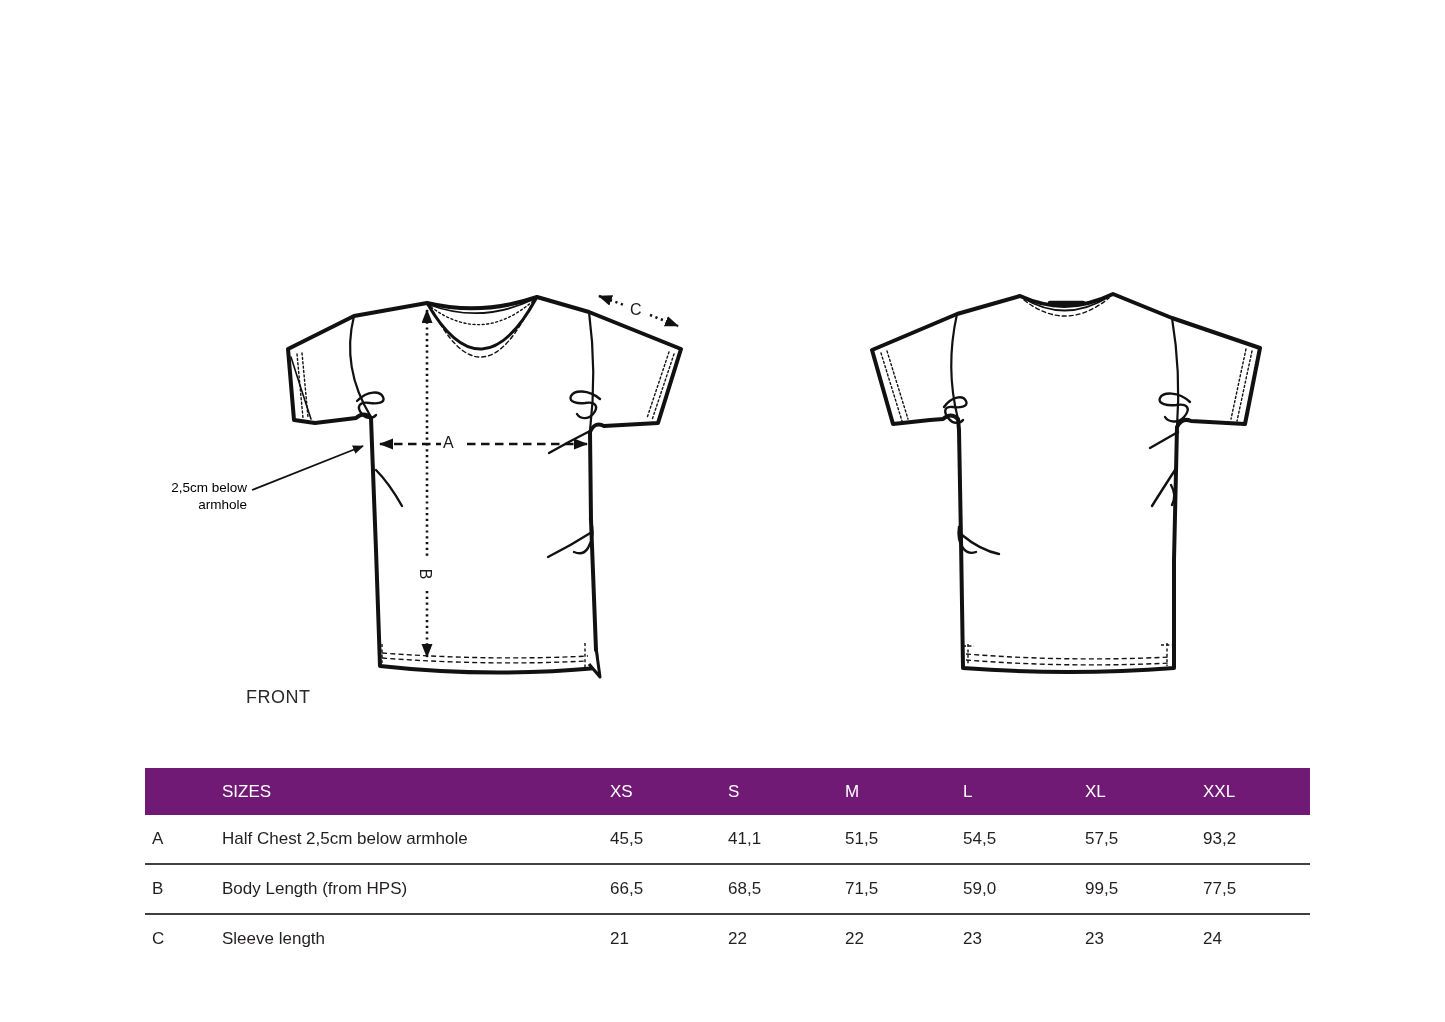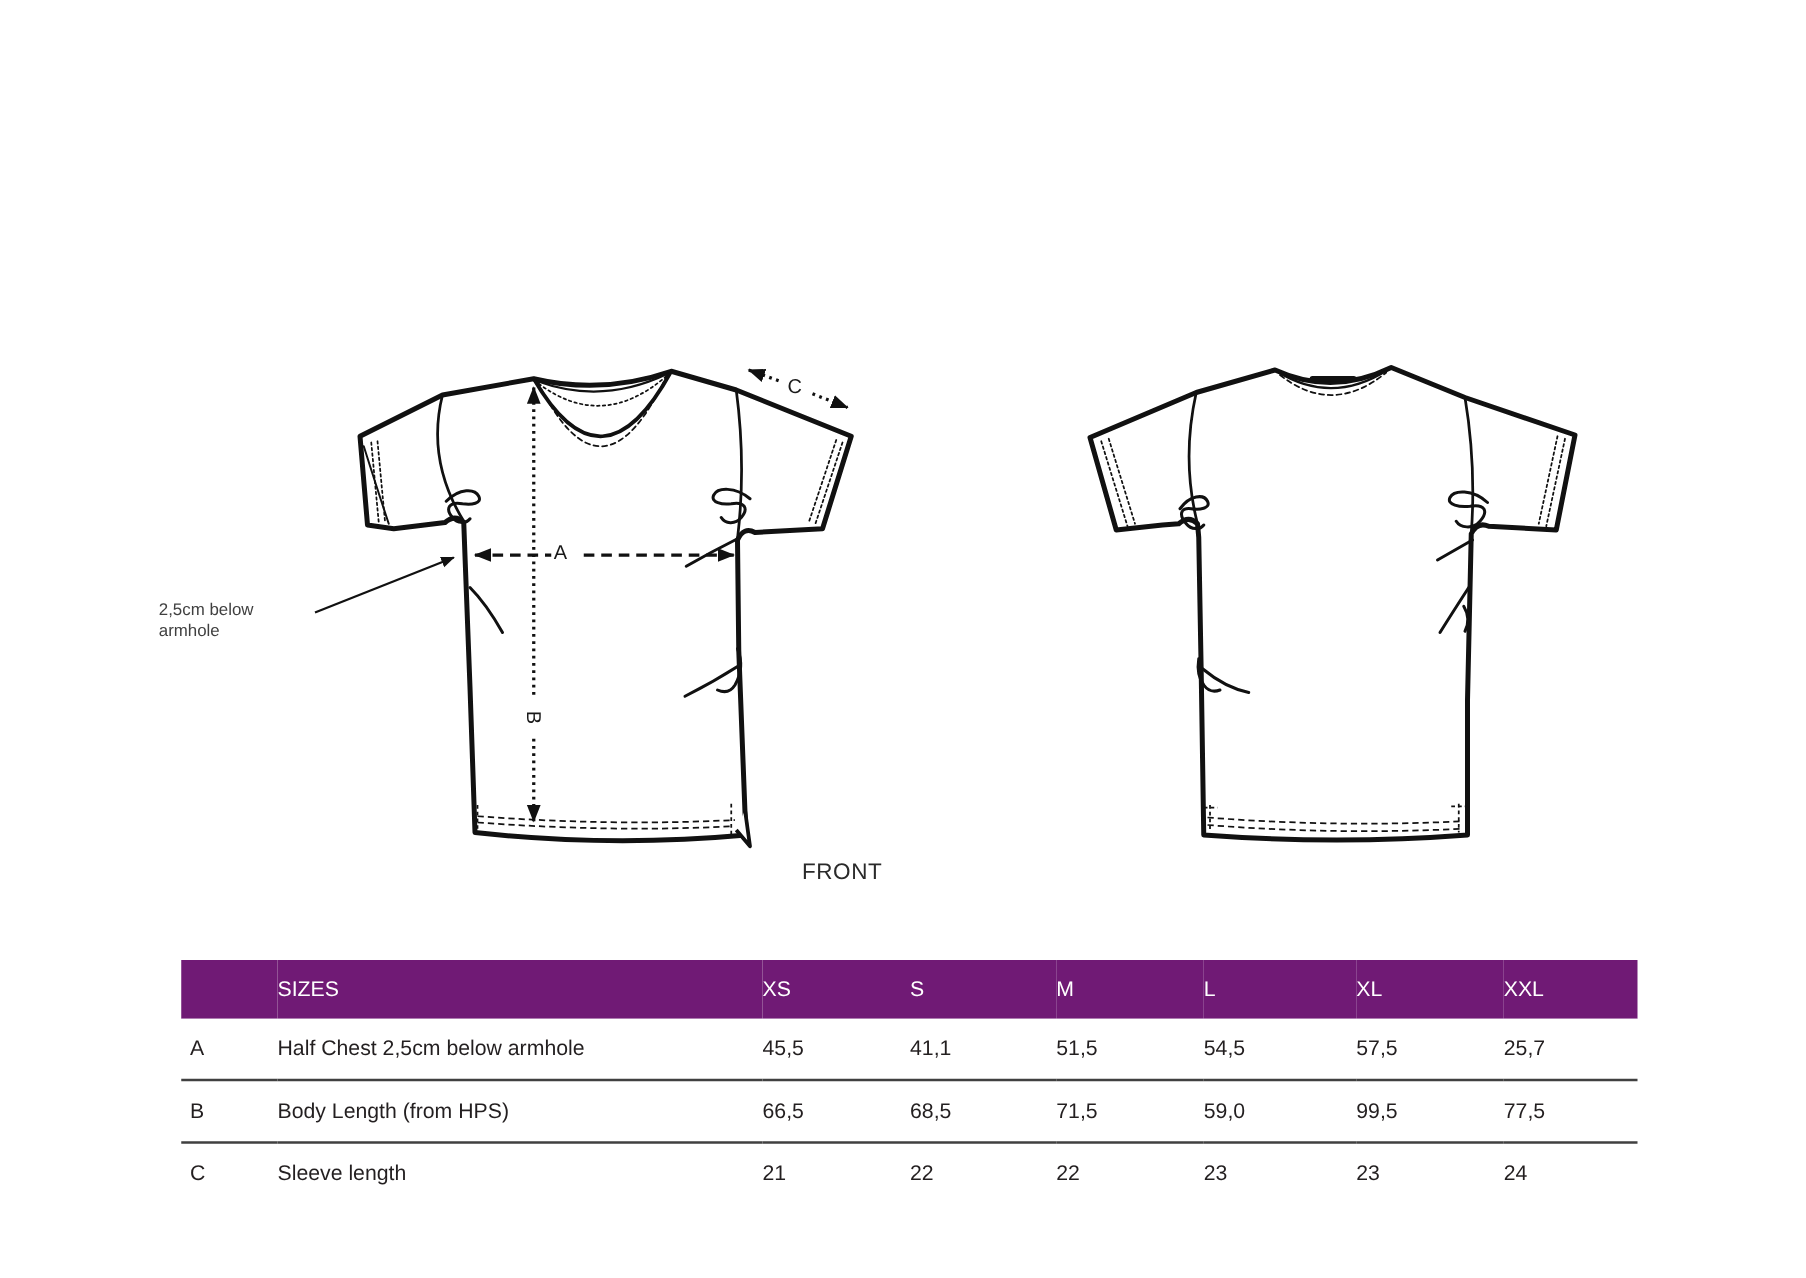--- a/index.html
+++ b/index.html
@@ -10,30 +10,30 @@
     font-family:"Liberation Sans", sans-serif;
     color:#231f20;
     overflow:hidden;
   }
   .shirt-svg{position:absolute;}
   .front-svg{left:250px;top:258px;width:460px;height:460px;}
   .back-svg{left:845px;top:258px;width:440px;height:460px;}
 
   .annotation{
     position:absolute;left:127px;top:479px;width:120px;
-    font-size:13.5px;line-height:17px;color:#404040;
+    font-size:13.5px;line-height:17px;text-align:right;color:#000000;
   }
   .measure-label{
     position:absolute;font-size:16px;color:#1a1a1a;line-height:18px;
   }
   .label-a{left:443px;top:434px;}
   .label-b{left:420px;top:565px;transform:rotate(90deg);}
   .label-c{left:630px;top:301px;}
   .view-label{
-    position:absolute;font-size:18px;letter-spacing:0.5px;color:#2a2a2a;text-align:right;
+    position:absolute;font-size:18px;letter-spacing:0.5px;color:#2a2a2a;text-align:left;
   }
   .front-label{left:246px;top:687px;width:460px;}
   .back-label{left:825px;top:687px;width:440px;}
 
   table.size-table{
     position:absolute;left:145px;top:768px;width:1165px;
     border-collapse:collapse;table-layout:fixed;
     font-size:17px;color:#231f20;
   }
   table.size-table th{
@@ -207,21 +207,21 @@
     </thead>
     <tbody>
       <tr class="sep">
         <td class="first">A</td>
         <td>Half Chest 2,5cm below armhole</td>
         <td>45,5</td>
         <td>41,1</td>
         <td>51,5</td>
         <td>54,5</td>
         <td>57,5</td>
-        <td>25,7</td>
+        <td>93,2</td>
       </tr>
       <tr class="sep">
         <td class="first">B</td>
         <td>Body Length (from HPS)</td>
         <td>66,5</td>
         <td>68,5</td>
         <td>71,5</td>
         <td>59,0</td>
         <td>99,5</td>
         <td>77,5</td>

